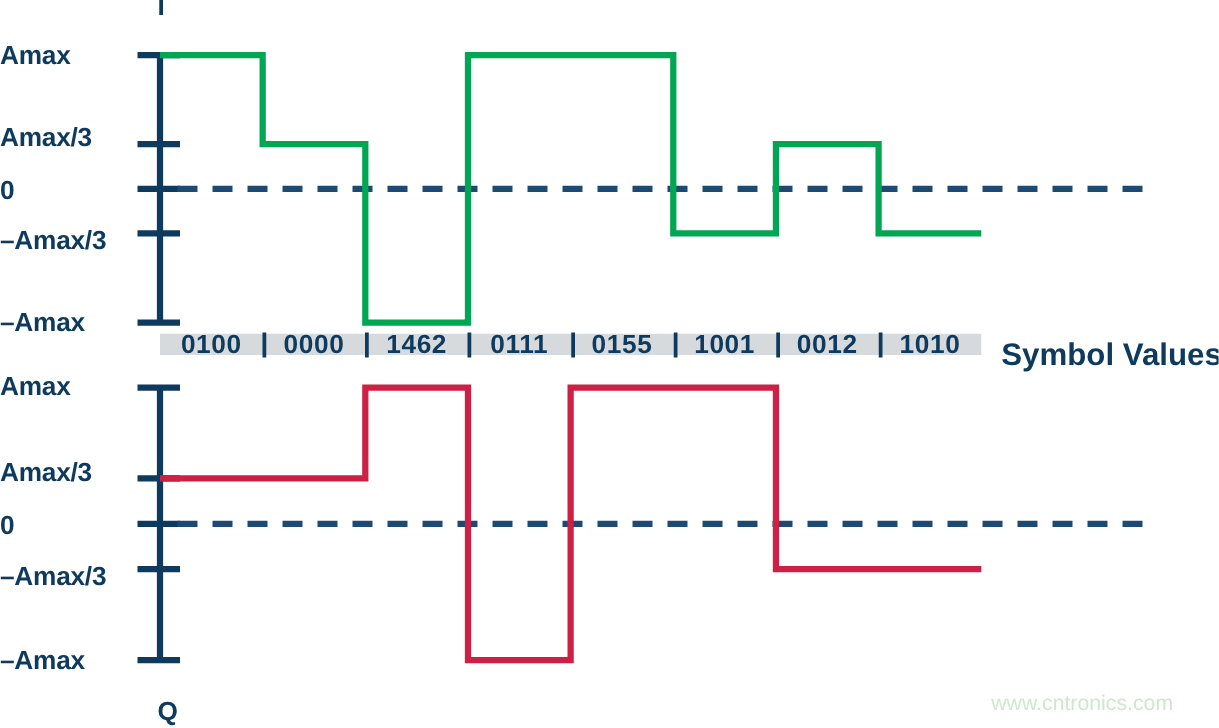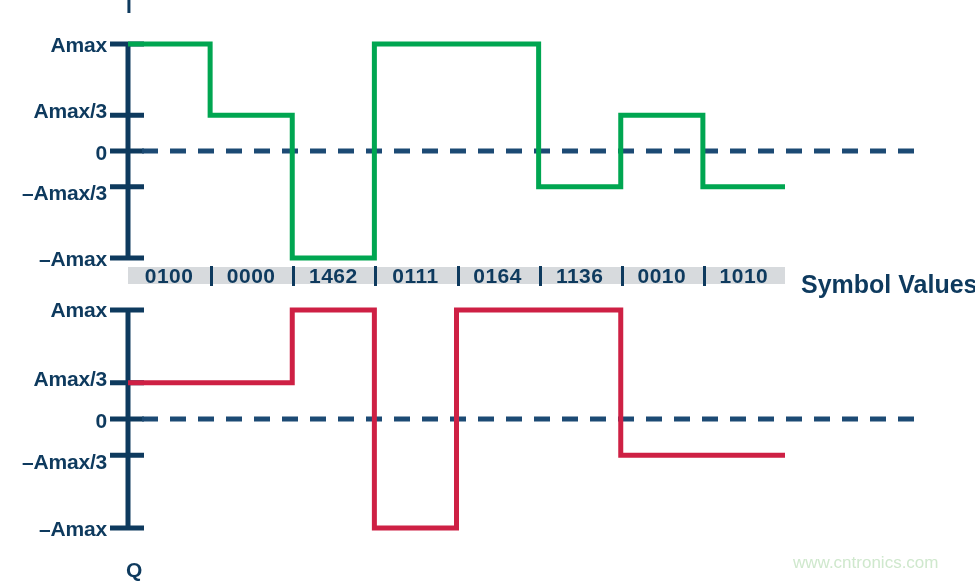--- a/index.html
+++ b/index.html
@@ -15,21 +15,20 @@
     width: 975px;
     height: 582px;
     background: #ffffff;
     overflow: hidden;
   }
   .axis-label {
     position: absolute;
     font-weight: bold;
     font-size: 21px;
     color: #0e3a5e;
-    text-align: right;
     white-space: nowrap;
     letter-spacing: -0.2px;
   }
   .axis-name {
     position: absolute;
     font-weight: bold;
     font-size: 21px;
     color: #0e3a5e;
   }
   .symbol-band {
@@ -110,23 +109,23 @@
         <line x1="142" y1="419" x2="918" y2="419" stroke="#1c4a74" stroke-width="5" stroke-dasharray="16 12"></line>
         <path d="M128 382.6703 L210.125 382.6703 L210.125 382.6703 L292.25 382.6703 L292.25 310 L374.375 310 L374.375 528 L456.5 528 L456.5 310 L538.625 310 L538.625 310 L620.75 310 L620.75 455.3297 L702.875 455.3297 L702.875 455.3297 L785 455.3297" fill="none" stroke="#ce2044" stroke-width="5" stroke-linecap="butt" stroke-linejoin="miter"></path>
       </g>
     </svg>
 
   <div class="symbol-band" id="symbol-band" style="left:128px; top:267px; width:657px; height:17px;">
       <div class="symbol-cell">0100</div>
       <div class="symbol-cell">0000</div>
       <div class="symbol-cell">1462</div>
       <div class="symbol-cell">0111</div>
-      <div class="symbol-cell">0164</div>
-      <div class="symbol-cell">1136</div>
-      <div class="symbol-cell">0010</div>
+      <div class="symbol-cell">0155</div>
+      <div class="symbol-cell">1001</div>
+      <div class="symbol-cell">0012</div>
       <div class="symbol-cell">1010</div>
     </div>
 
   <div class="symbol-title" style="left:801px; top:270px;">Symbol Values</div>
 
   <div class="axis-label" style="left:0px; top:298px; width:107px;">Amax</div>
   <div class="axis-label" style="left:0px; top:367px; width:107px;">Amax/3</div>
   <div class="axis-label" style="left:0px; top:409px; width:107px;">0</div>
   <div class="axis-label" style="left:0px; top:450px; width:107px;">–Amax/3</div>
   <div class="axis-label" style="left:0px; top:517px; width:107px;">–Amax</div>

